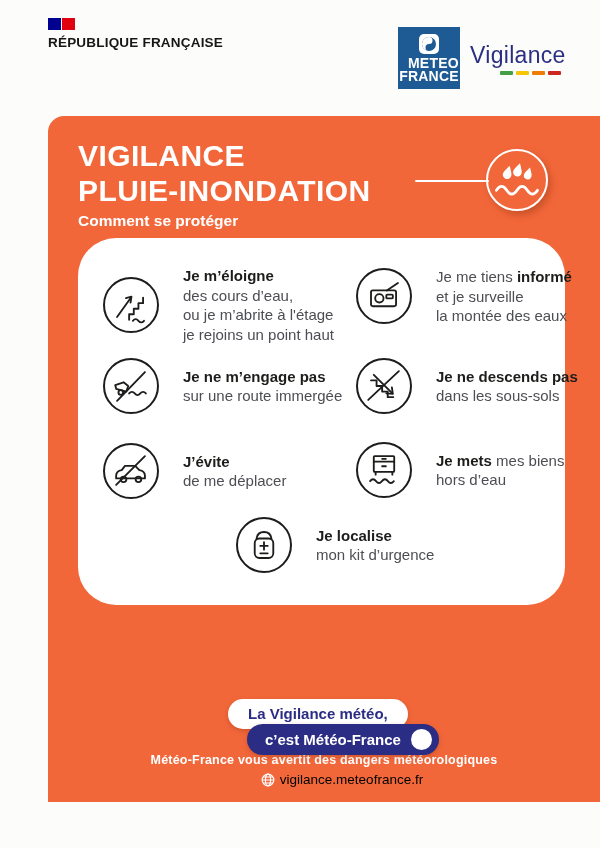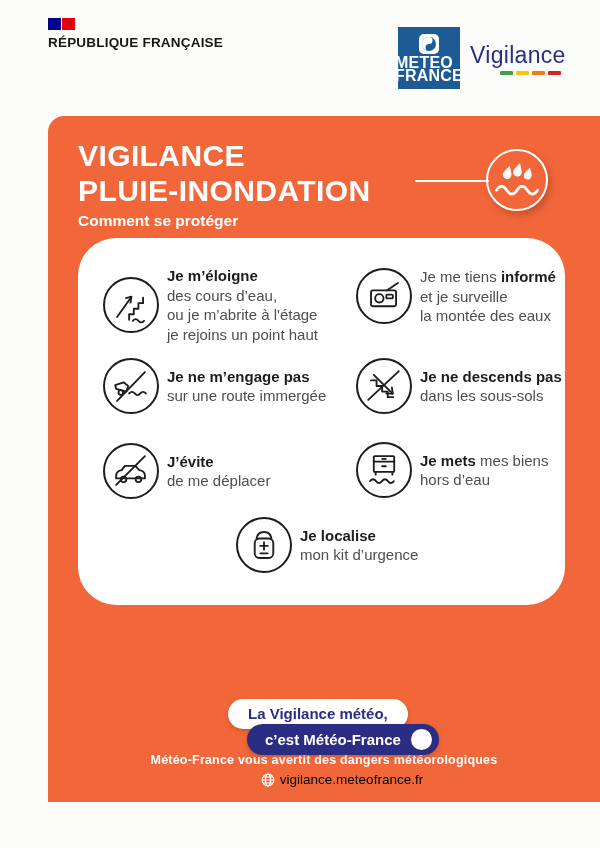--- a/index.html
+++ b/index.html
@@ -10,39 +10,39 @@
   .rf-block{position:absolute;left:48px;top:18px;}
   .rf-flag{display:flex;gap:1px;width:27px;height:12px;}
   .rf-flag .fb{width:13px;background:#000091;}
   .rf-flag .fr{width:13px;background:#E1000F;}
   .rf-name{margin-top:6px;font-weight:700;font-size:13.5px;line-height:14.5px;color:#161616;letter-spacing:.2px;}
   .rf-motto{margin-top:6px;font-family:"DejaVu Serif",serif;font-style:italic;font-size:7.5px;line-height:9.5px;color:#222;}
 
   .mf-logo{position:absolute;left:398px;top:27px;width:62px;height:62px;background:#1E5B94;
            display:flex;flex-direction:column;align-items:center;}
   .mf-logo svg{margin-top:7px;}
-  .mf-text{font-weight:700;color:#fff;font-size:16px;line-height:12.5px;text-align:left;margin-top:3px;letter-spacing:.2px;}
+  .mf-text{font-weight:700;color:#fff;font-size:14px;line-height:12.5px;text-align:right;margin-top:3px;letter-spacing:.2px;}
 
   .vig-logo{position:absolute;left:470px;top:42px;}
   .vig-text{color:#2B2E83;font-size:23px;font-weight:500;letter-spacing:.3px;}
   .vig-dashes{display:flex;gap:3px;margin:2px 0 0 30px;}
   .vig-dashes span{width:13px;height:4px;border-radius:1px;background:#999;}
 
   
   .banner{position:absolute;left:48px;top:116px;width:552px;height:686px;background:#F2673A;border-radius:16px 0 0 0;}
   .title{position:absolute;left:30px;top:22px;margin:0;color:#fff;font-size:30px;line-height:35px;font-weight:700;letter-spacing:.4px;}
   .title span{display:block;}
   .subtitle{position:absolute;left:30px;top:96px;color:#fff;font-size:15.5px;font-weight:700;}
   .connector{position:absolute;left:367px;top:64px;width:74px;height:2px;background:#fff;border-radius:1px;}
   .drop-badge{position:absolute;left:438px;top:33px;width:62px;height:62px;border:2.5px solid #fff;border-radius:50%;
               box-sizing:border-box;box-shadow:3px 4px 7px rgba(140,50,15,.4);display:flex;align-items:center;justify-content:center;}
 
   
   .card{position:absolute;left:30px;top:122px;width:487px;height:367px;background:#fff;border-radius:38px;}
-  .advice{position:absolute;display:flex;align-items:center;gap:8px;}
+  .advice{position:absolute;display:flex;align-items:center;gap:24px;}
   .circle{flex:0 0 56px;width:56px;height:56px;border:2px solid #1D1D1B;border-radius:50%;box-sizing:border-box;
           display:flex;align-items:center;justify-content:center;}
   .advice-text{white-space:nowrap;font-size:15px;line-height:19.5px;color:#4D4E53;}
   .advice-text .b{font-weight:700;color:#1D1D1B;}
   .pos-1{left:25px;top:28px;}
   .pos-2{left:278px;top:29px;}
   .pos-3{left:25px;top:120px;}
   .pos-4{left:278px;top:120px;}
   .pos-5{left:25px;top:205px;}
   .pos-6{left:278px;top:204px;}

